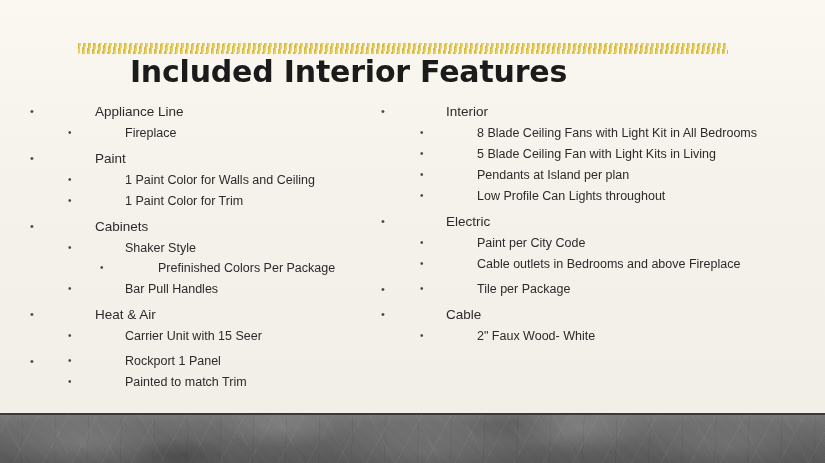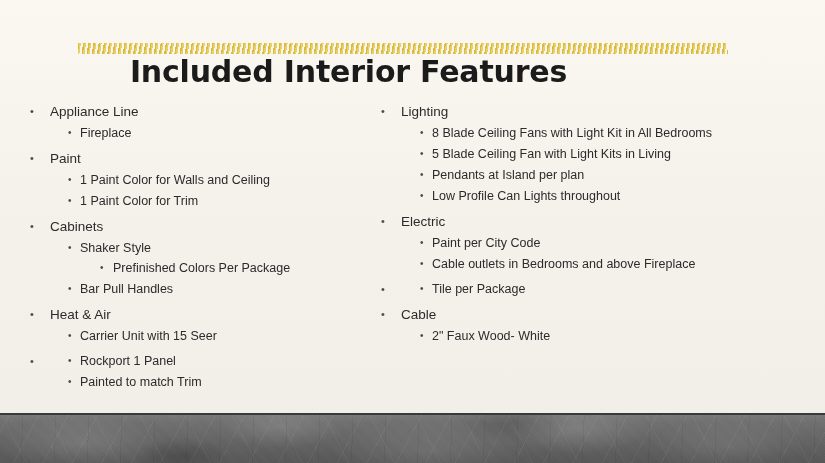--- a/index.html
+++ b/index.html
@@ -81,21 +81,21 @@
     white-space: nowrap;
   }
 
   li.item > .bullet {
     position: absolute;
     left: 0;
     top: 0;
     color: #4a4a4a;
   }
 
-  li.item > .txt { display: inline-block; }
+  li.item > .txt { display: inline-block; margin-left: 45px; }
 
   
   .l1 > li.item {
     font-size: 13.5px;
     line-height: 15px;
     padding-left: 20px;
     margin-top: 11px;
   }
   .l1 > li.item:first-child { margin-top: 0; }
   .l1 > li.item > .bullet { font-size: 11px; line-height: 15px; }
@@ -201,21 +201,21 @@
           <li class="item"><span class="bullet">•</span></li>
           <ul class="lvl l2">
             <li class="item"><span class="bullet">•</span><span class="txt">Rockport 1 Panel</span></li>
             <li class="item"><span class="bullet">•</span><span class="txt">Painted to match Trim</span></li>
           </ul>
         </ul>
     </div>
 
     <div class="col col-right">
       <ul class="lvl l1">
-          <li class="item"><span class="bullet">•</span><span class="txt">Lighting</span></li>
+          <li class="item"><span class="bullet">•</span><span class="txt">Interior</span></li>
           <ul class="lvl l2">
             <li class="item"><span class="bullet">•</span><span class="txt">8 Blade Ceiling Fans with Light Kit in All Bedrooms</span></li>
             <li class="item"><span class="bullet">•</span><span class="txt">5 Blade Ceiling Fan with Light Kits in Living</span></li>
             <li class="item"><span class="bullet">•</span><span class="txt">Pendants at Island per plan</span></li>
             <li class="item"><span class="bullet">•</span><span class="txt">Low Profile Can Lights throughout</span></li>
           </ul>
           <li class="item"><span class="bullet">•</span><span class="txt">Electric</span></li>
           <ul class="lvl l2">
             <li class="item"><span class="bullet">•</span><span class="txt">Paint per City Code</span></li>
             <li class="item"><span class="bullet">•</span><span class="txt">Cable outlets in Bedrooms and above Fireplace</span></li>

